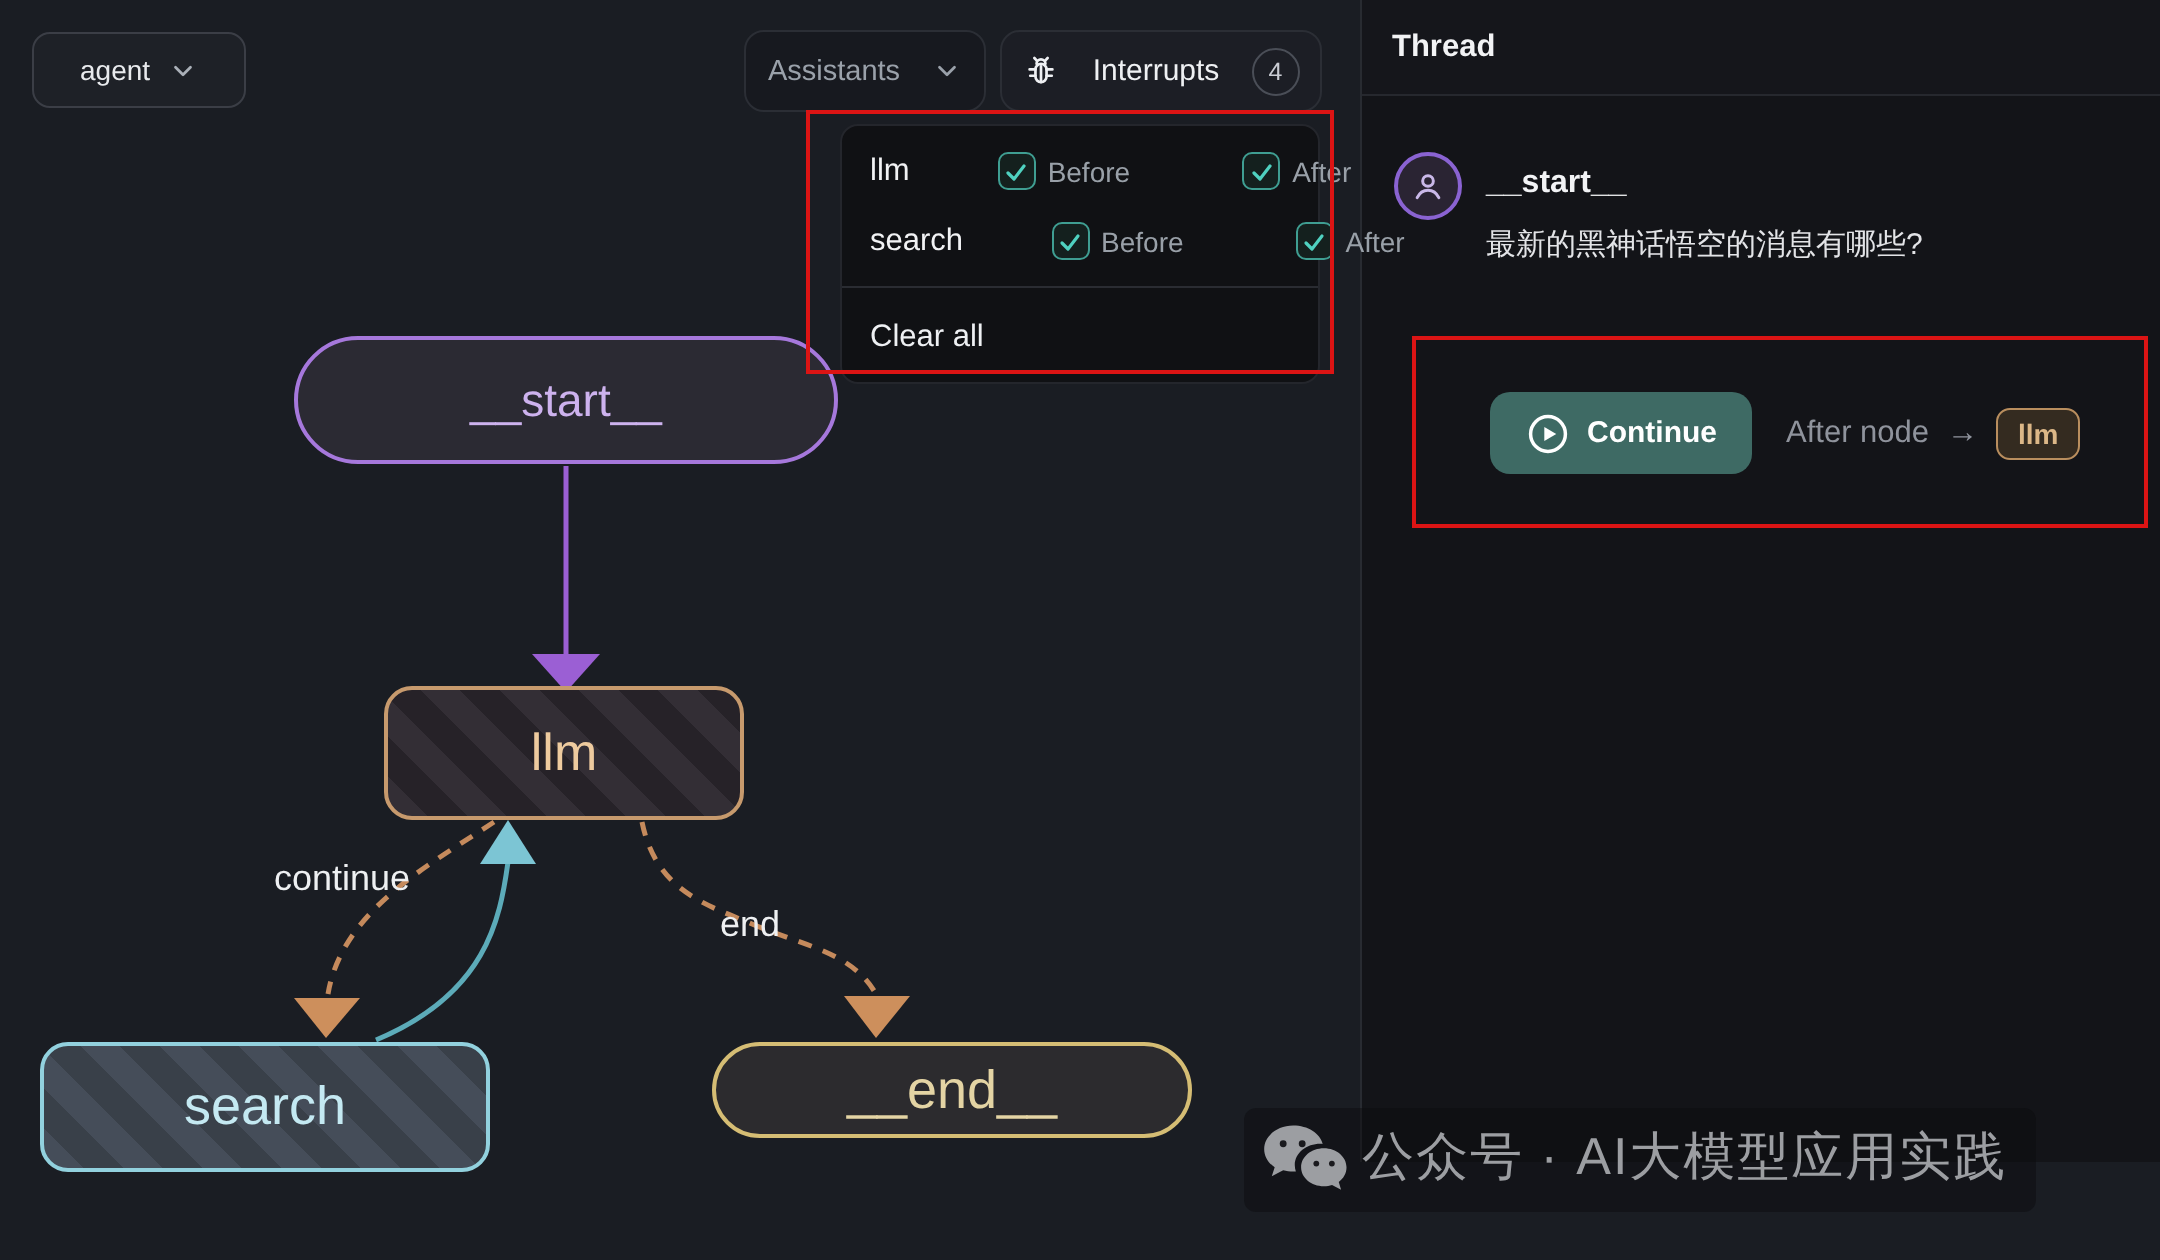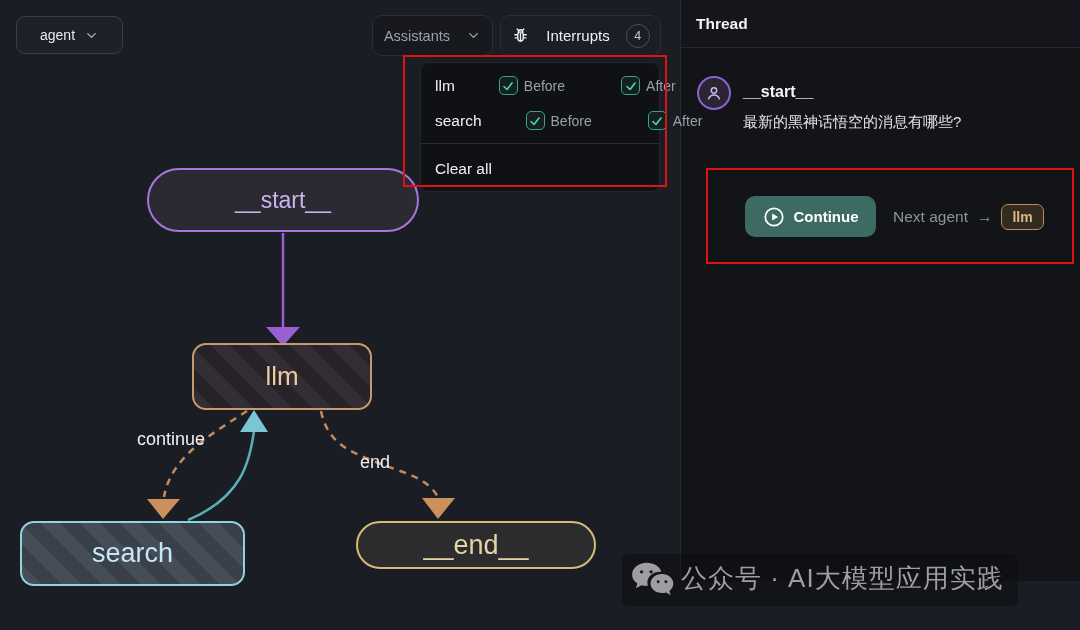--- a/index.html
+++ b/index.html
@@ -250,21 +250,21 @@
 
     <div class="action-row">
       <button class="continue-btn">
         <svg viewBox="0 0 24 24" width="22" height="22">
           <circle cx="12" cy="12" r="9.5" stroke="#ffffff" stroke-width="1.9" fill="none"></circle>
           <polygon points="10,8.2 16.5,12 10,15.8" fill="#ffffff"></polygon>
         </svg>
         <span>Continue</span>
       </button>
       <span class="next-wrap">
-        <span class="next-label">Next agent</span>
+        <span class="next-label">After node</span>
         <span class="next-arrow">→</span>
         <span class="next-badge">llm</span>
       </span>
     </div>
   </div>
 
   <div class="abs red-rect red-rect-2"></div>
 
   <div class="abs watermark">
     <svg viewBox="0 0 48 42" width="44" height="38">

